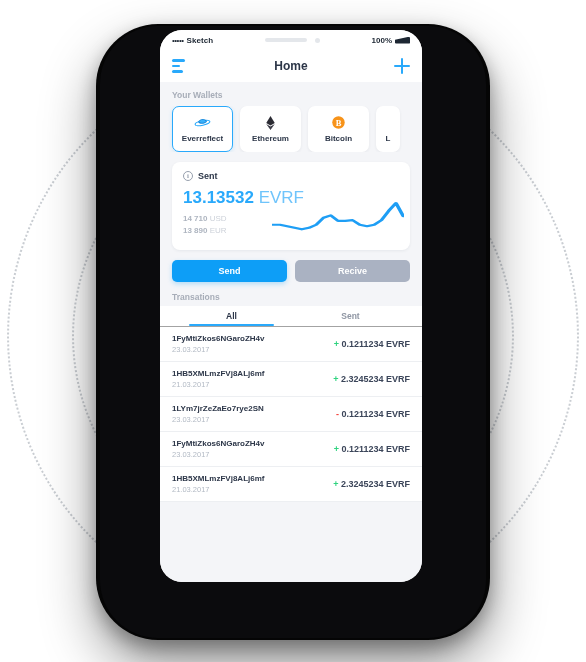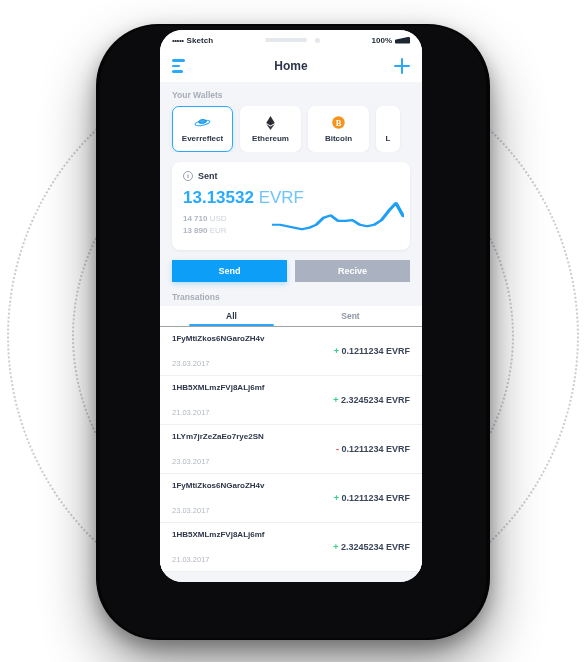--- a/index.html
+++ b/index.html
@@ -164,21 +164,21 @@
   .fiat .cur { color: #ccd1d9; font-weight: 400; }
   .fiat + .fiat { margin-top: 3px; }
   .spark { position: absolute; right: 6px; bottom: 12px; width: 132px; height: 42px; }
 
   
   .actions {
     display: flex; gap: 8px;
     padding: 10px 12px 0 12px;
   }
   .btn {
-    flex: 1; height: 22px; border-radius: 0;
+    flex: 1; height: 22px; border-radius: 5px;
     display: flex; align-items: center; justify-content: center;
     font-size: 9px; font-weight: 700; color: #fff;
     cursor: pointer; border: none;
     font-family: "Liberation Sans", sans-serif;
   }
   .btn-send { background: #0d9ef7; box-shadow: 0 2px 5px rgba(13,158,247,0.28); }
   .btn-receive { background: #aab2c2; }
 
   
   .tx-label { font-size: 8.5px; color: #a7adb8; font-weight: 600; padding: 10px 12px 4px 12px; }
@@ -196,21 +196,21 @@
     height: 2px; background: #29a9fb; border-radius: 2px;
   }
   .tx-list { border-top: 1px solid #a3a3a3; }
   .tx-row {
     display: flex; align-items: center; justify-content: space-between;
     padding: 7px 12px;
     border-bottom: 1px solid #edeff2;
     background: #fff;
   }
   .tx-addr { font-size: 8px; font-weight: 700; color: #2c3648; }
-  .tx-date { font-size: 7.5px; color: #b2b9c4; margin-top: 16px; }
+  .tx-date { font-size: 7.5px; color: #b2b9c4; margin-top: 2px; }
   .tx-amount { font-size: 9px; font-weight: 700; color: #3b4559; white-space: nowrap; }
   .sign-plus { color: #2fd37f; font-weight: 700; }
   .sign-minus { color: #f4433c; font-weight: 700; }
 </style>
 </head>
 <body>
 
 <div id="stage">
 
   <div class="deco-circle deco-c1"></div>

